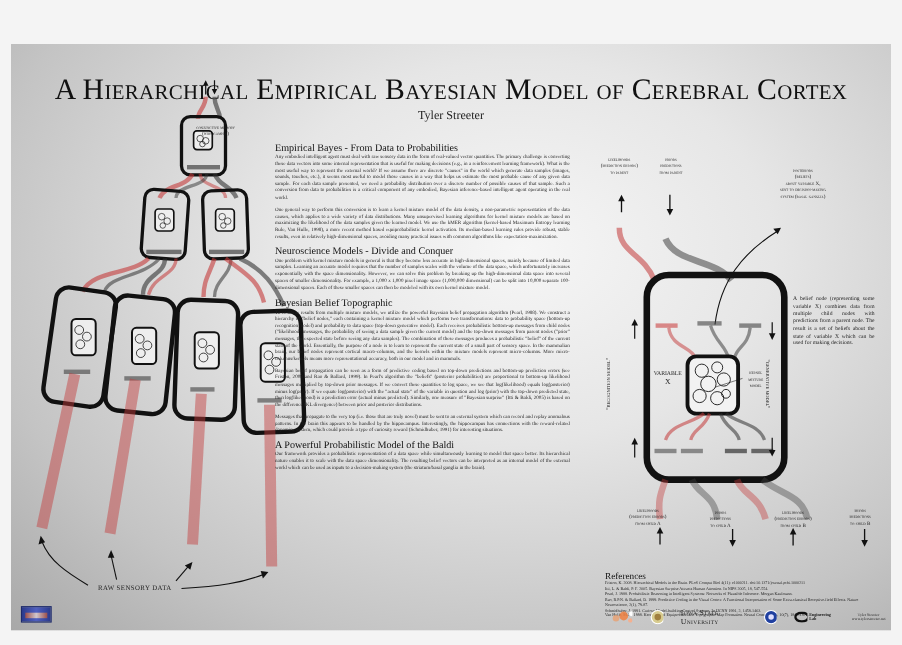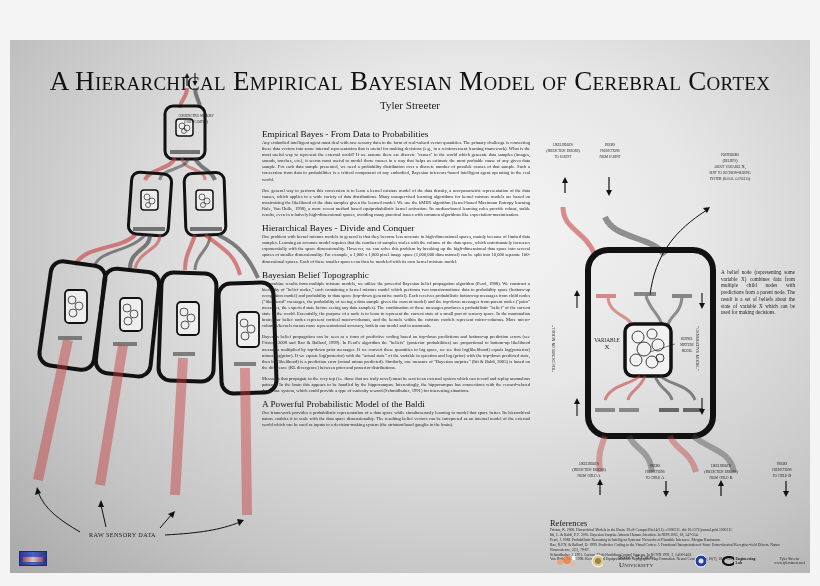--- a/index.html
+++ b/index.html
@@ -12,21 +12,21 @@
   }
   .title {
     position: absolute; left: 0; top: 26px; width: 100%; text-align: center;
     font-size: 27px; font-variant: small-caps; letter-spacing: 0.3px; color: #111;
   }
   .author {
     position: absolute; left: 0; top: 59px; width: 100%; text-align: center;
     font-size: 11px; color: #222;
   }
   .col-text {
-    position: absolute; left: 252px; top: 85px; width: 268px;
+    position: absolute; left: 240px; top: 85px; width: 268px;
     font-size: 4.6px; line-height: 6.1px; text-align: justify; color: #222;
   }
   .col-text h2 { font-size: 9.2px; font-weight: normal; line-height: 11px; margin-top: 4px; color: #111; }
   .col-text p { margin-bottom: 5px; }
   .small-caps-label { font-variant: small-caps; font-size: 4.6px; line-height: 6px; text-align: center; color: #222; position: absolute; }
   .node-desc {
     position: absolute; left: 711px; top: 229px; width: 74px;
     font-size: 5.1px; line-height: 6.7px; text-align: justify; color: #222;
   }
   .refs { position: absolute; left: 540px; top: 479px; width: 250px; }
@@ -241,21 +241,21 @@
     <div>conjunctive memory</div>
     <div>(hippocampus)</div>
   </div>
   <div class="raw-label">RAW SENSORY DATA</div>
   <div class="badge-left"></div>
 
   <div class="col-text">
     <h2>Empirical Bayes - From Data to Probabilities</h2>
     <p>Any embodied intelligent agent must deal with raw sensory data in the form of real-valued vector quantities. The primary challenge is converting these data vectors into some internal representation that is useful for making decisions (e.g., in a reinforcement learning framework). What is the most useful way to represent the external world? If we assume there are discrete "causes" in the world which generate data samples (images, sounds, touches, etc.), it seems most useful to model those causes in a way that helps us estimate the most probable cause of any given data sample. For each data sample presented, we need a probability distribution over a discrete number of possible causes of that sample. Such a conversion from data to probabilities is a critical component of any embodied, Bayesian inference-based intelligent agent operating in the real world.</p>
     <p>One general way to perform this conversion is to learn a kernel mixture model of the data density, a non-parametric representation of the data causes, which applies to a wide variety of data distributions. Many unsupervised learning algorithms for kernel mixture models are based on maximizing the likelihood of the data samples given the learned model. We use the kMER algorithm (kernel-based Maximum Entropy learning Rule, Van Hulle, 1998), a more recent method based equiprobabilistic kernel activation. Its median-based learning rules provide robust, stable results, even in relatively high-dimensional spaces, avoiding many practical issues with common algorithms like expectation-maximization.</p>
-    <h2>Hierarchical Bayes - Divide and Conquer</h2>
+    <h2>Neuroscience Models - Divide and Conquer</h2>
     <p>One problem with kernel mixture models in general is that they become less accurate in high-dimensional spaces, mainly because of limited data samples. Learning an accurate model requires that the number of samples scales with the volume of the data space, which unfortunately increases exponentially with the space dimensionality. However, we can solve this problem by breaking up the high-dimensional data space into several spaces of smaller dimensionality. For example, a 1,000 x 1,000 pixel image space (1,000,000 dimensional) can be split into 10,000 separate 100-dimensional spaces. Each of these smaller spaces can then be modeled with its own kernel mixture model.</p>
     <h2>Bayesian Belief Topographic</h2>
     <p>To combine results from multiple mixture models, we utilize the powerful Bayesian belief propagation algorithm (Pearl, 1988). We construct a hierarchy of "belief nodes," each containing a kernel mixture model which performs two transformations: data to probability space (bottom-up recognition model) and probability to data space (top-down generative model). Each receives probabilistic bottom-up messages from child nodes ("likelihood" messages, the probability of seeing a data sample given the current model) and the top-down messages from parent nodes ("prior" messages, the expected state before seeing any data samples). The combination of these messages produces a probabilistic "belief" of the current state of the world. Essentially, the purpose of a node is to learn to represent the current state of a small part of sensory space. In the mammalian brain, our belief nodes represent cortical macro-columns, and the kernels within the mixture models represent micro-columns. More micro-columns/kernels means more representational accuracy, both in our model and in mammals.</p>
     <p>Bayesian belief propagation can be seen as a form of predictive coding based on top-down predictions and bottom-up prediction errors (see Friston, 2008 and Rao &amp; Ballard, 1999). In Pearl's algorithm the "beliefs" (posterior probabilities) are proportional to bottom-up likelihood messages multiplied by top-down prior messages. If we convert these quantities to log space, we see that log(likelihood) equals log(posterior) minus log(prior). If we equate log(posterior) with the "actual state" of the variable in question and log (prior) with the top-down predicted state, then log(likelihood) is a prediction error (actual minus predicted). Similarly, one measure of "Bayesian surprise" (Itti &amp; Baldi, 2005) is based on the difference (KL divergence) between prior and posterior distributions.</p>
     <p>Messages that propagate to the very top (i.e. those that are truly novel) must be sent to an external system which can record and replay anomalous patterns. In the brain this appears to be handled by the hippocampus. Interestingly, the hippocampus has connections with the reward-related dopamine system, which could provide a type of curiosity reward (Schmidhuber, 1991) for interesting situations.</p>
     <h2>A Powerful Probabilistic Model of the Baldi</h2>
     <p>Our framework provides a probabilistic representation of a data space while simultaneously learning to model that space better. Its hierarchical nature enables it to scale with the data space dimensionality. The resulting belief vectors can be interpreted as an internal model of the external world which can be used as inputs to a decision-making system (the striatum/basal ganglia in the brain).</p>
   </div>
 
   <div class="small-caps-label" style="left:528px; top:102px; width:50px;">

